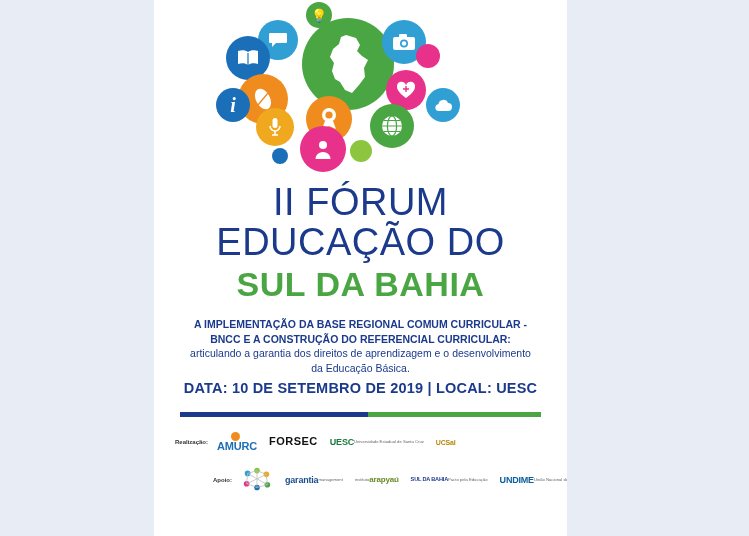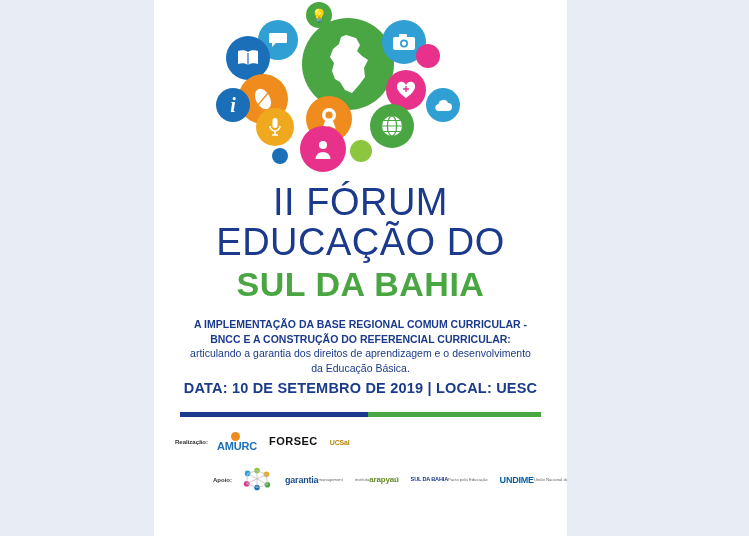--- a/index.html
+++ b/index.html
@@ -290,20 +290,24 @@
 
         <div class="logo amurc">
           <span class="swoosh"></span>
             <span>AMURC</span>
         </div>
 
         <div class="logo forsec">
           <span>FORSEC</span>
         </div>
 
+        <div class="logo uesc">
+          <span>UESC</span>
+          <span class="sub">Universidade Estadual de Santa Cruz</span>
+        </div>
 
         <div class="logo ucsal">
           <span>UCSal</span>
         </div>
 
 
       </div>
 
       <div class="logo-row" style="padding-left:24px;">
         <div class="row-label">Apoio:</div>

